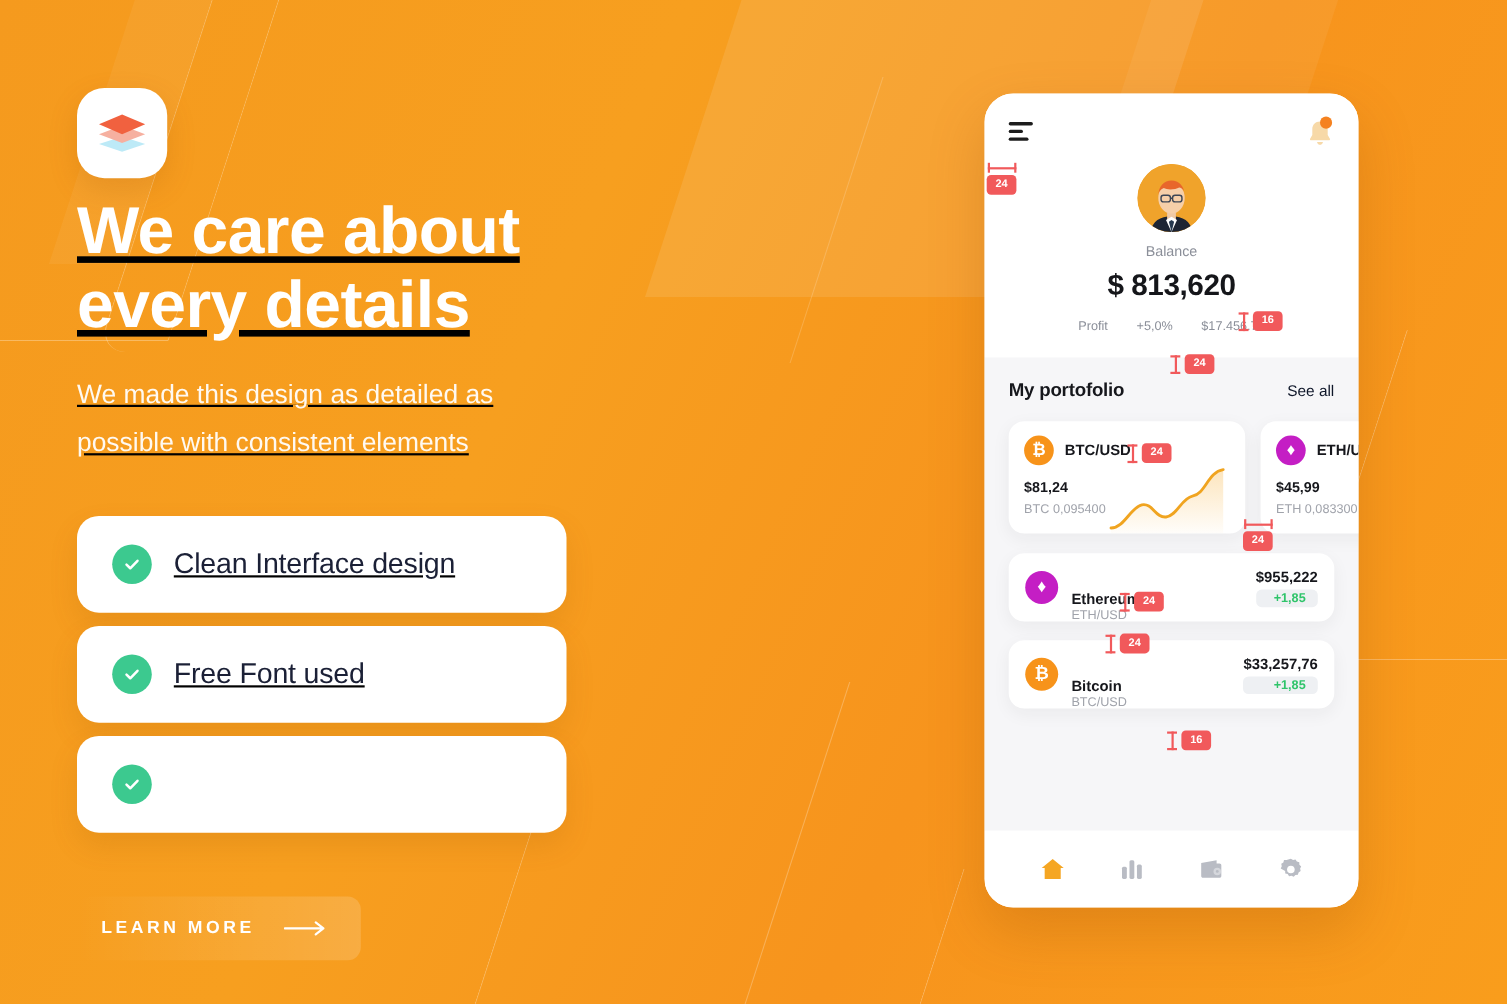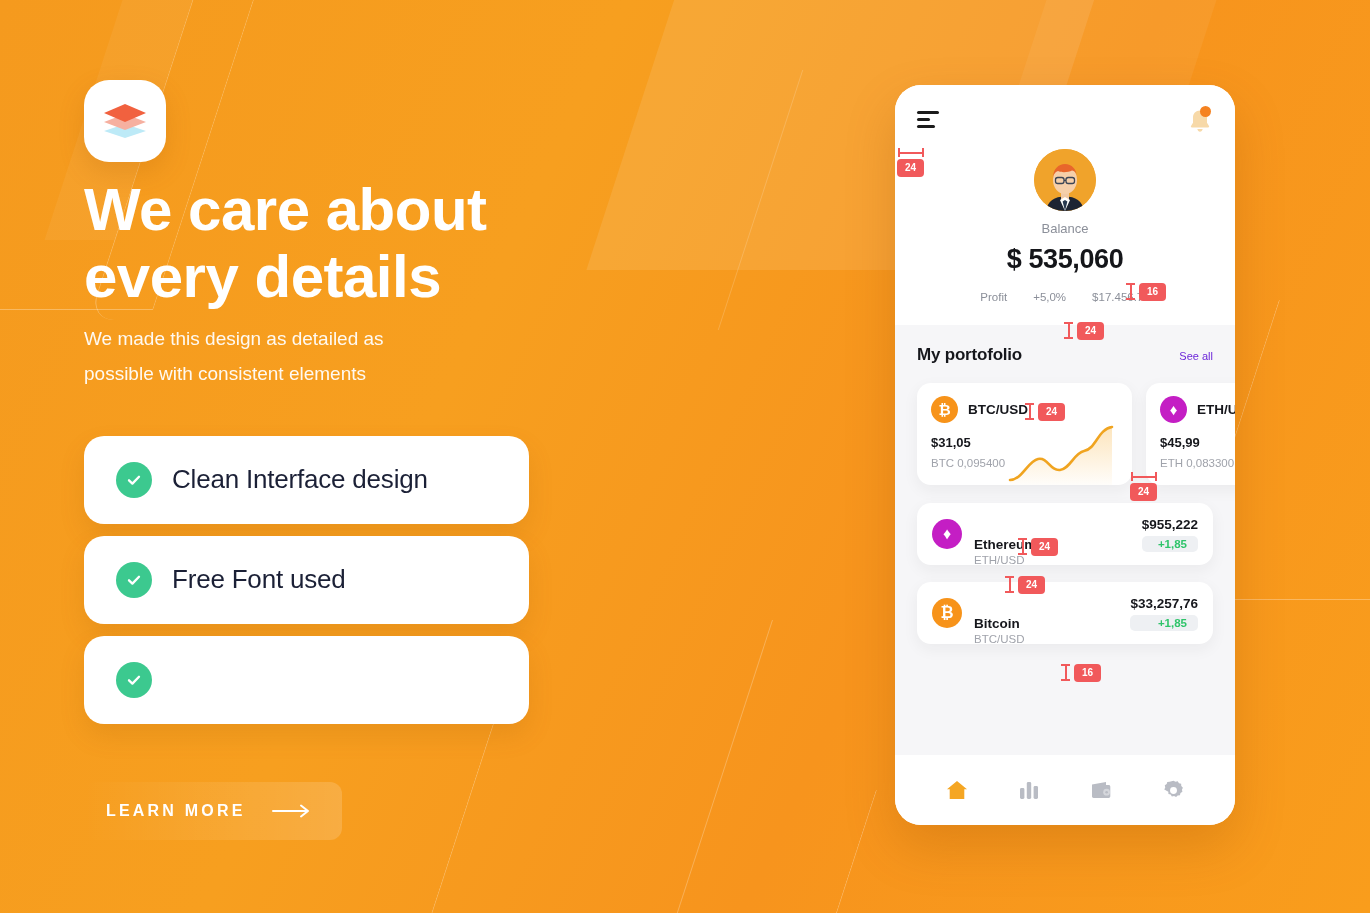--- a/index.html
+++ b/index.html
@@ -35,21 +35,21 @@
   .ol-1 { left: -90px; top: -40px; width: 300px; height: 350px; border-radius: 0 0 0 26px; border-top: none; border-left: none; }
   .ol-2 { left: 150px; top: -60px; width: 230px; height: 380px; border-radius: 0 0 0 26px; border-top: none; border-right: none; border-bottom: none;}
   .ol-3 { left: 455px; top: 690px; width: 250px; height: 300px; border-radius: 0 0 0 26px; border-top: none; border-right: none; }
   .ol-4 { left: 840px; top: 790px; width: 250px; height: 220px; border-radius: 0 0 0 26px; border-top: none; border-right: none; }
   .ol-5 { left: 1230px; top: 300px; width: 230px; height: 300px; border-radius: 0 0 0 26px; border-top: none; border-right: none; }
   .ol-6 { left: 720px; top: 620px; width: 160px; height: 320px; border: none; border-left: 1.4px solid rgba(255,255,255,0.26); }
   .ol-7 { left: 1130px; top: 470px; width: 160px; height: 300px; border: none; border-left: 1.4px solid rgba(255,255,255,0.22); }
   .ol-8 { left: 760px; top: 70px; width: 10px; height: 260px; border: none; border-left: 1.4px solid rgba(255,255,255,0.18); }
 
   
-  .left { position: absolute; left: 84px; top: 80px; width: 680px; }
+  .left { position: absolute; left: 70px; top: 80px; width: 680px; text-decoration: underline; }
 
   .logo {
     width: 82px; height: 82px;
     background: #ffffff;
     border-radius: 25px;
     box-shadow: 0 10px 26px rgba(160,80,0,0.18);
     display: flex; align-items: center; justify-content: center;
   }
   .logo svg { display: block; }
 
@@ -57,23 +57,23 @@
     margin-top: 14px;
     color: #ffffff;
     font-size: 60px;
     line-height: 1.12;
     font-weight: 700;
     letter-spacing: -0.5px;
     white-space: pre-line;
     max-width: 600px;
   }
   .subhead {
-    margin-top: 12px;
+    margin-top: 27px;
     color: rgba(255,255,255,0.94);
-    font-size: 19px;
+    font-size: 24px;
     line-height: 1.82;
     font-weight: 400;
     max-width: 470px;
     white-space: pre-line;
   }
 
   .features { margin-top: 44px; display: flex; flex-direction: column; gap: 12px; }
   .feature {
     width: 445px; height: 88px;
     background: #ffffff;
@@ -145,21 +145,21 @@
 
   .profit-row {
     margin-top: 16px; display: flex; justify-content: center; gap: 26px;
     font-size: 11.5px; color: #8b8f99; padding-bottom: 22px;
   }
 
   .phone-body { flex: 1; background: #f6f6f8; padding: 20px 22px 0 22px; overflow: hidden; position: relative; }
 
   .sec-head { display: flex; align-items: baseline; justify-content: space-between; }
   .sec-title { font-size: 17px; font-weight: 700; color: #16171c; letter-spacing: -0.2px; }
-  .see-all { font-size: 11px; color: #6d28d9; cursor: pointer; }
+  .see-all { font-size: 14px; color: #0f172a; cursor: pointer; }
 
   .port-row { display: flex; gap: 14px; margin-top: 18px; }
   .port-card {
     flex: 0 0 215px; height: 102px;
     background: #fff; border-radius: 14px;
     box-shadow: 0 5px 16px rgba(30,30,40,0.055);
     padding: 13px 14px; position: relative; overflow: hidden;
   }
   .coin-head { display: flex; align-items: center; gap: 10px; position: relative; z-index: 2; }
   .coin-badge {
@@ -201,21 +201,21 @@
   }
 
   .tabbar {
     height: 70px; background: #fff;
     display: flex; align-items: center; justify-content: space-around;
     padding: 0 26px;
   }
   .tab-icon { cursor: pointer; display: flex; align-items: center; justify-content: center; width: 34px; height: 34px;}
 
   
-  .meas { position: absolute; z-index: 40; display: flex; gap: 4px; }
+  .meas { position: absolute; z-index: 40; display: flex; align-items: center; gap: 4px; }
   .meas-chip {
     background: #f1595b; color: #fff;
     font-size: 10px; font-weight: 700;
     padding: 2px 8px; border-radius: 4px;
     line-height: 1.4;
   }
   .meas-v { 
     width: 9px; height: 17px; position: relative;
   }
   .meas-v::before, .meas-v::after {
@@ -337,21 +337,21 @@
             <path d="M31 48l-5 3 5 11 5-11z" fill="#ffffff"></path>
             <path d="M31 51l-2.4 1.6L31 62l2.4-9.4z" fill="#26384f"></path>
             <ellipse cx="31" cy="31" rx="12" ry="14" fill="#f6cfa9"></ellipse>
             <path d="M19 29c0-9 5.5-14 12-14s12 5 12 14c0-5-2-7-5-7.5-3.5 2-11 2.3-14 .5-3 1.2-5 3.6-5 7z" fill="#e8662b"></path>
             <rect x="21.5" y="28.5" width="8.5" height="6" rx="2.2" fill="none" stroke="#3c4656" stroke-width="1.3"></rect>
             <rect x="32" y="28.5" width="8.5" height="6" rx="2.2" fill="none" stroke="#3c4656" stroke-width="1.3"></rect>
             <path d="M30 31.3h2" stroke="#3c4656" stroke-width="1.3"></path>
           </svg>
         </div>
         <div class="balance-label">Balance</div>
-        <div class="balance-value">$ 535,060</div>
+        <div class="balance-value">$ 813,620</div>
       </div>
 
       <div class="profit-row">
         <span>Profit</span>
         <span>+5,0%</span>
         <span>$17.456.75</span>
       </div>
 
     </div>
 
@@ -362,21 +362,21 @@
         <span class="see-all">See all</span>
       </div>
 
       <div class="port-row">
 
         <div class="port-card">
           <div class="coin-head">
             <span class="coin-badge btc">₿</span>
             <span class="coin-pair">BTC/USD</span>
           </div>
-          <div class="coin-price">$31,05</div>
+          <div class="coin-price">$81,24</div>
           <div class="coin-amt">BTC 0,095400</div>
           <svg class="spark" viewBox="0 0 128 62" preserveAspectRatio="none">
             <defs>
               <linearGradient id="sparkfill" x1="0" y1="0" x2="0" y2="1">
                 <stop offset="0%" stop-color="#f7a823" stop-opacity="0.30"></stop>
                 <stop offset="100%" stop-color="#f7a823" stop-opacity="0.02"></stop>
               </linearGradient>
             </defs>
             <path d="M2,57 C14,57 20,38 30,36 C40,34 42,48 52,47 C62,46 66,30 76,28 C88,26 90,6 104,4 L104,62 L2,62 Z" fill="url(#sparkfill)"></path>
             <path d="M2,57 C14,57 20,38 30,36 C40,34 42,48 52,47 C62,46 66,30 76,28 C88,26 90,6 104,4" stroke="#f0a420" stroke-width="2.6" fill="none" stroke-linecap="round"></path>

